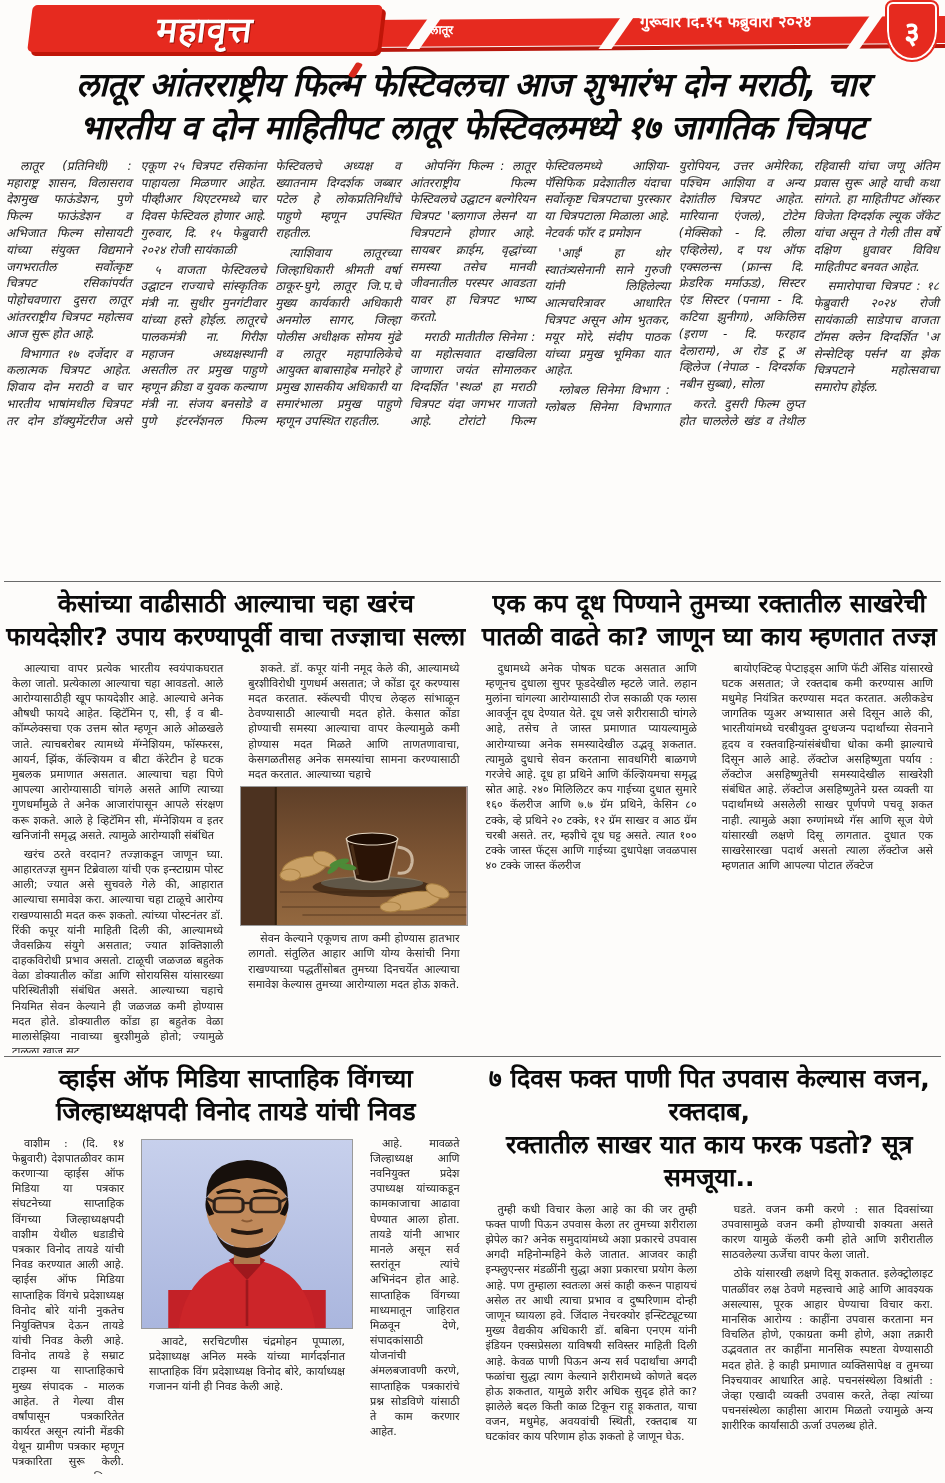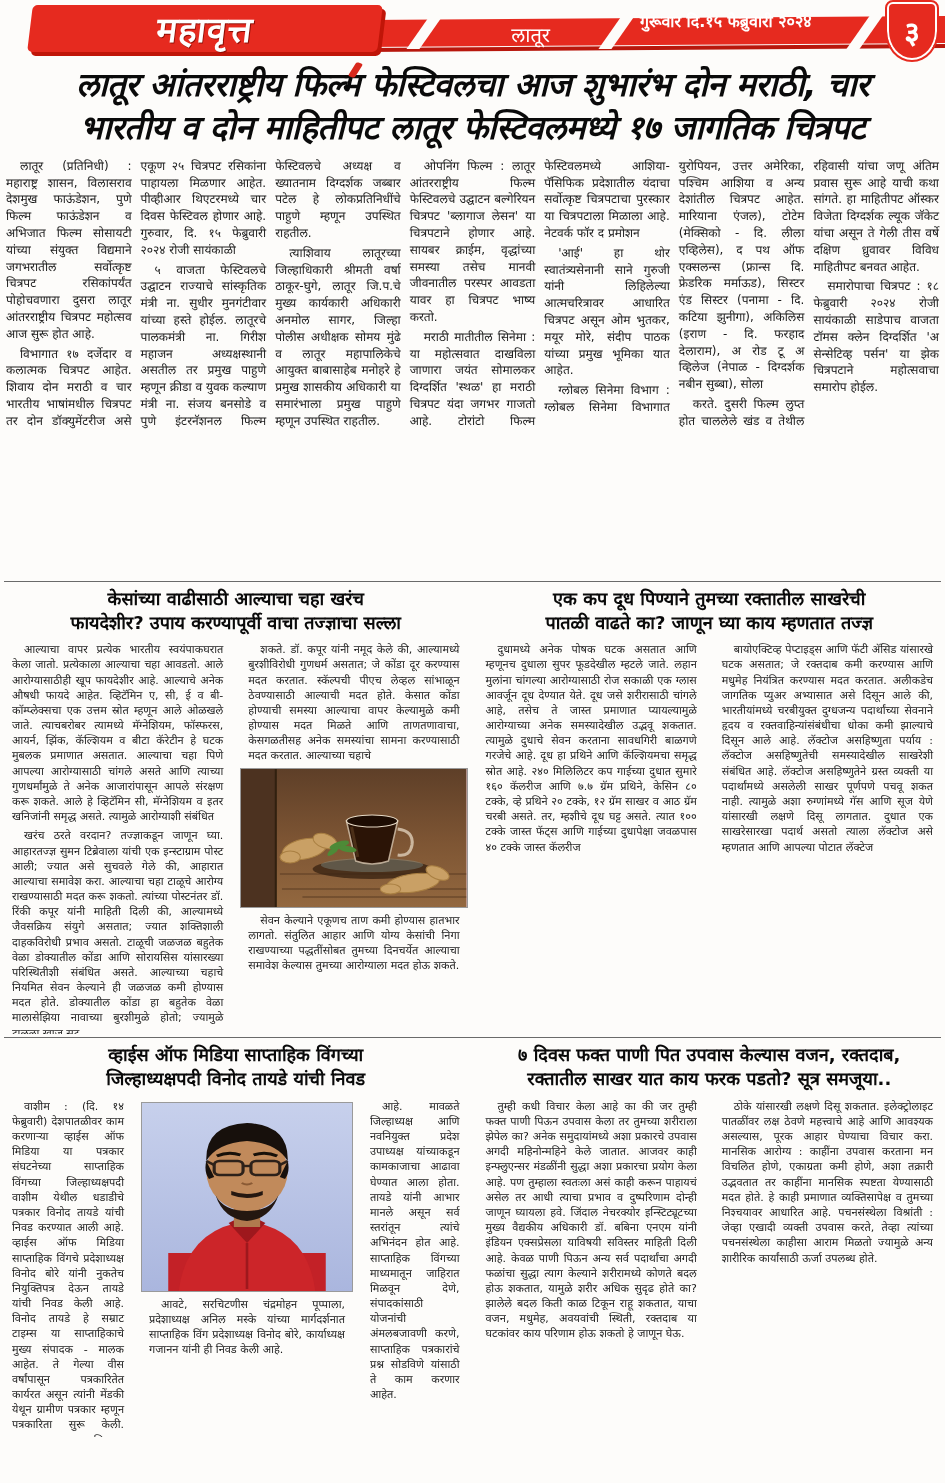--- a/index.html
+++ b/index.html
@@ -14,43 +14,43 @@
     background:#e62a1f; transform:skewY(-0.4deg); }
   .mast-band-shadow { position:absolute; left:55px; right:0; top:47px; height:4px;
     background:#b8170d; transform:skewY(-0.4deg); }
   .mast-name-box { position:absolute; left:30px; top:5px; width:350px; height:47px;
     background:#e62a1f; transform:skewX(-7deg); border-radius:5px;
     box-shadow:4px 4px 0 #c01508; display:flex; align-items:center; justify-content:center; }
   .paper-title { color:#ffffff; font-size:35px; font-weight:bold; letter-spacing:1px;
     text-shadow:1px 1px 0 #8c0e05; }
   .slash { position:absolute; top:16px; height:33px; width:13px; background:#fdfcfa;
     transform:skewX(-35deg); }
-  .edition { position:absolute; left:430px; top:21px; width:120px; text-align:right;
-    color:#fff; font-weight:normal; font-size:20px; }
+  .edition { position:absolute; left:430px; top:21px; width:120px; text-align:left;
+    color:#fff; font-weight:bold; font-size:12px; }
   .date-line { position:absolute; left:640px; top:10px; color:#fff; font-weight:bold;
     font-size:16px; }
   .page-badge { position:absolute; right:8px; top:2px; width:46px; height:54px;
     background:#e62a1f; border:2px solid #fff; outline:2px solid #e62a1f;
     border-radius:6px 6px 50% 50%; display:flex; align-items:center; justify-content:center;
     color:#fff; font-size:30px; font-weight:bold; }
   .red-mark { position:absolute; left:352px; top:62px; width:7px; height:16px;
     background:#d8281c; transform:rotate(18deg) skewX(-14deg); border-radius:2px; }
   
   .lead-headline { margin:4px 6px 6px; text-align:center; font-weight:bold;
     font-size:33px; line-height:1.3; color:#0a0a0a; letter-spacing:-0.5px;font-style:italic; }
   .lead-headline span { display:block; }
   .lead-body { height:420px; padding:2px 6px 0; column-count:7; column-gap:9px;
     font-size:12px; line-height:1.4; text-align:justify; overflow:hidden; }
-  .lead-body p { margin:0 0 3px; text-indent:14px; }
+  .lead-body p { margin:0 0 3px; text-indent:14px;font-style:italic; }
   .section-rule { border:none; border-top:1.5px solid #6a6a6a; margin:3px 4px; }
   
   .row { display:flex; gap:10px; padding:0 4px; }
   .article { flex:1; min-width:0; }
   .article-headline { margin:2px 0 8px; text-align:center; font-weight:bold;
-    font-size:18px; line-height:1.32; color:#0a0a0a; }
+    font-size:25px; line-height:1.32; color:#0a0a0a; }
   .article-headline span { display:block; }
   .body-cols { display:flex; gap:9px; font-size:11px; line-height:1.38;
     text-align:justify; overflow:hidden; }
   .col { flex:1; min-width:0; overflow:hidden; }
   .body-cols p { margin:0 8px 4px; text-indent:12px; }
   .s2 .body-cols { height:392px; }
   .s3 .body-cols { height:338px; }
   figure.photo { margin:3px 0 5px; border:1px solid #9a9a9a; overflow:hidden; background:#caa; }
   figure.photo svg { display:block; }
   
@@ -227,19 +227,20 @@
     <article class="article">
       <h2 class="article-headline">
         <span>७ दिवस फक्त पाणी पित उपवास केल्यास वजन, रक्तदाब,</span>
         <span>रक्तातील साखर यात काय फरक पडतो? सूत्र समजूया..</span>
       </h2>
       <div class="body-cols">
         <div class="col">
           <p>तुम्ही कधी विचार केला आहे का की जर तुम्ही फक्त पाणी पिऊन उपवास केला तर तुमच्या शरीराला झेपेल का? अनेक समुदायांमध्ये अशा प्रकारचे उपवास अगदी महिनोन्महिने केले जातात. आजवर काही इन्फ्लुएन्सर मंडळींनी सुद्धा अशा प्रकारचा प्रयोग केला आहे. पण तुम्हाला स्वतःला असं काही करून पाहायचं असेल तर आधी त्याचा प्रभाव व दुष्परिणाम दोन्ही जाणून घ्यायला हवे. जिंदाल नेचरक्योर इन्स्टिट्यूटच्या मुख्य वैद्यकीय अधिकारी डॉ. बबिना एनएम यांनी इंडियन एक्सप्रेसला याविषयी सविस्तर माहिती दिली आहे. केवळ पाणी पिऊन अन्य सर्व पदार्थांचा अगदी फळांचा सुद्धा त्याग केल्याने शरीरामध्ये कोणते बदल होऊ शकतात, यामुळे शरीर अधिक सुदृढ होते का? झालेले बदल किती काळ टिकून राहू शकतात, याचा वजन, मधुमेह, अवयवांची स्थिती, रक्तदाब या घटकांवर काय परिणाम होऊ शकतो हे जाणून घेऊ.</p>
         </div>
         <div class="col">
+          <p>घडते. वजन कमी करणे : सात दिवसांच्या उपवासामुळे वजन कमी होण्याची शक्यता असते कारण यामुळे कॅलरी कमी होते आणि शरीरातील साठवलेल्या ऊर्जेचा वापर केला जातो.</p>
           <p>ठोके यांसारखी लक्षणे दिसू शकतात. इलेक्ट्रोलाइट पातळींवर लक्ष ठेवणे महत्त्वाचे आहे आणि आवश्यक असल्यास, पूरक आहार घेण्याचा विचार करा. मानसिक आरोग्य : काहींना उपवास करताना मन विचलित होणे, एकाग्रता कमी होणे, अशा तक्रारी उद्भवतात तर काहींना मानसिक स्पष्टता येण्यासाठी मदत होते. हे काही प्रमाणात व्यक्तिसापेक्ष व तुमच्या निश्चयावर आधारित आहे. पचनसंस्थेला विश्रांती : जेव्हा एखादी व्यक्ती उपवास करते, तेव्हा त्यांच्या पचनसंस्थेला काहीसा आराम मिळतो ज्यामुळे अन्य शारीरिक कार्यांसाठी ऊर्जा उपलब्ध होते.</p>
         </div>
       </div>
     </article>
   </div>
 
 </div>
 
 </body></html>

